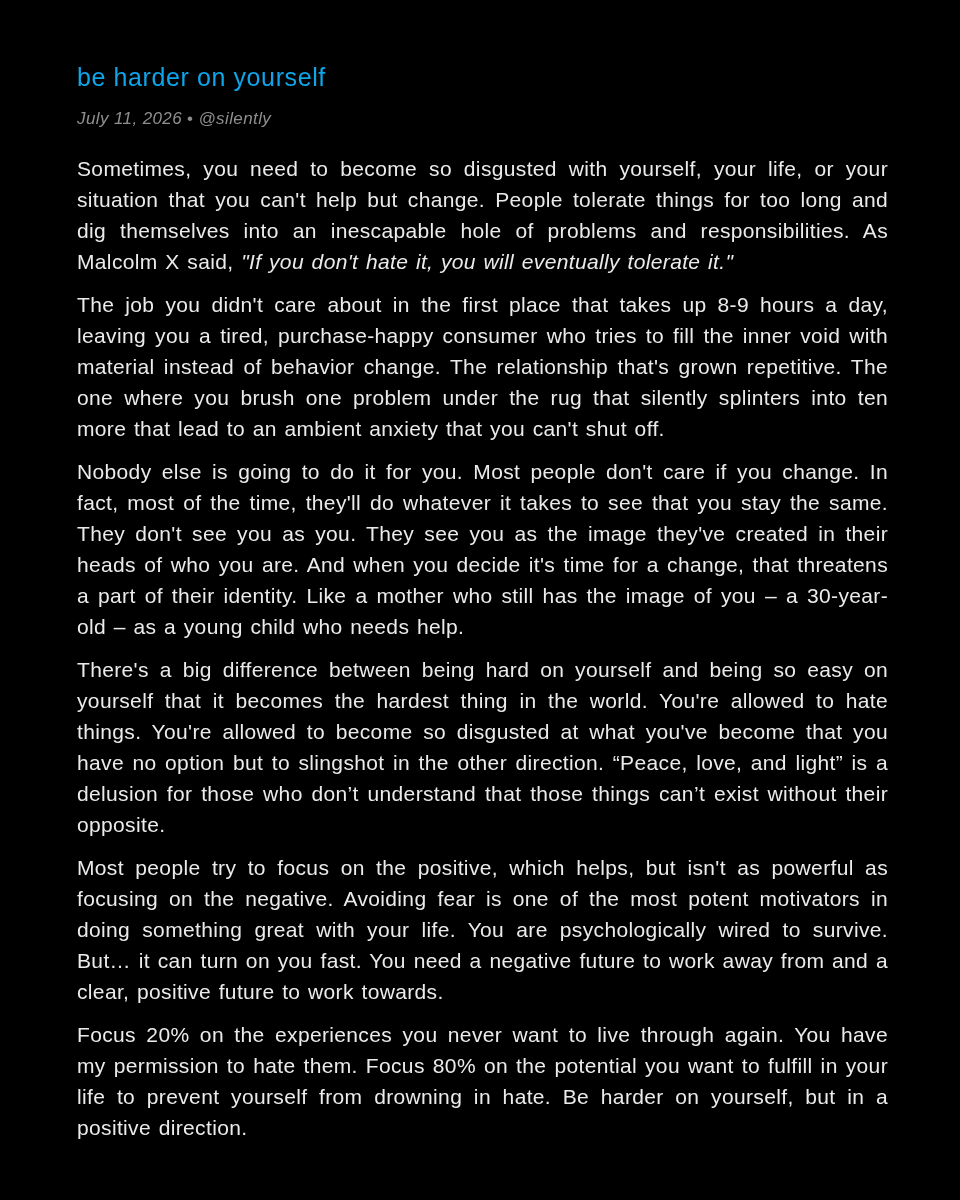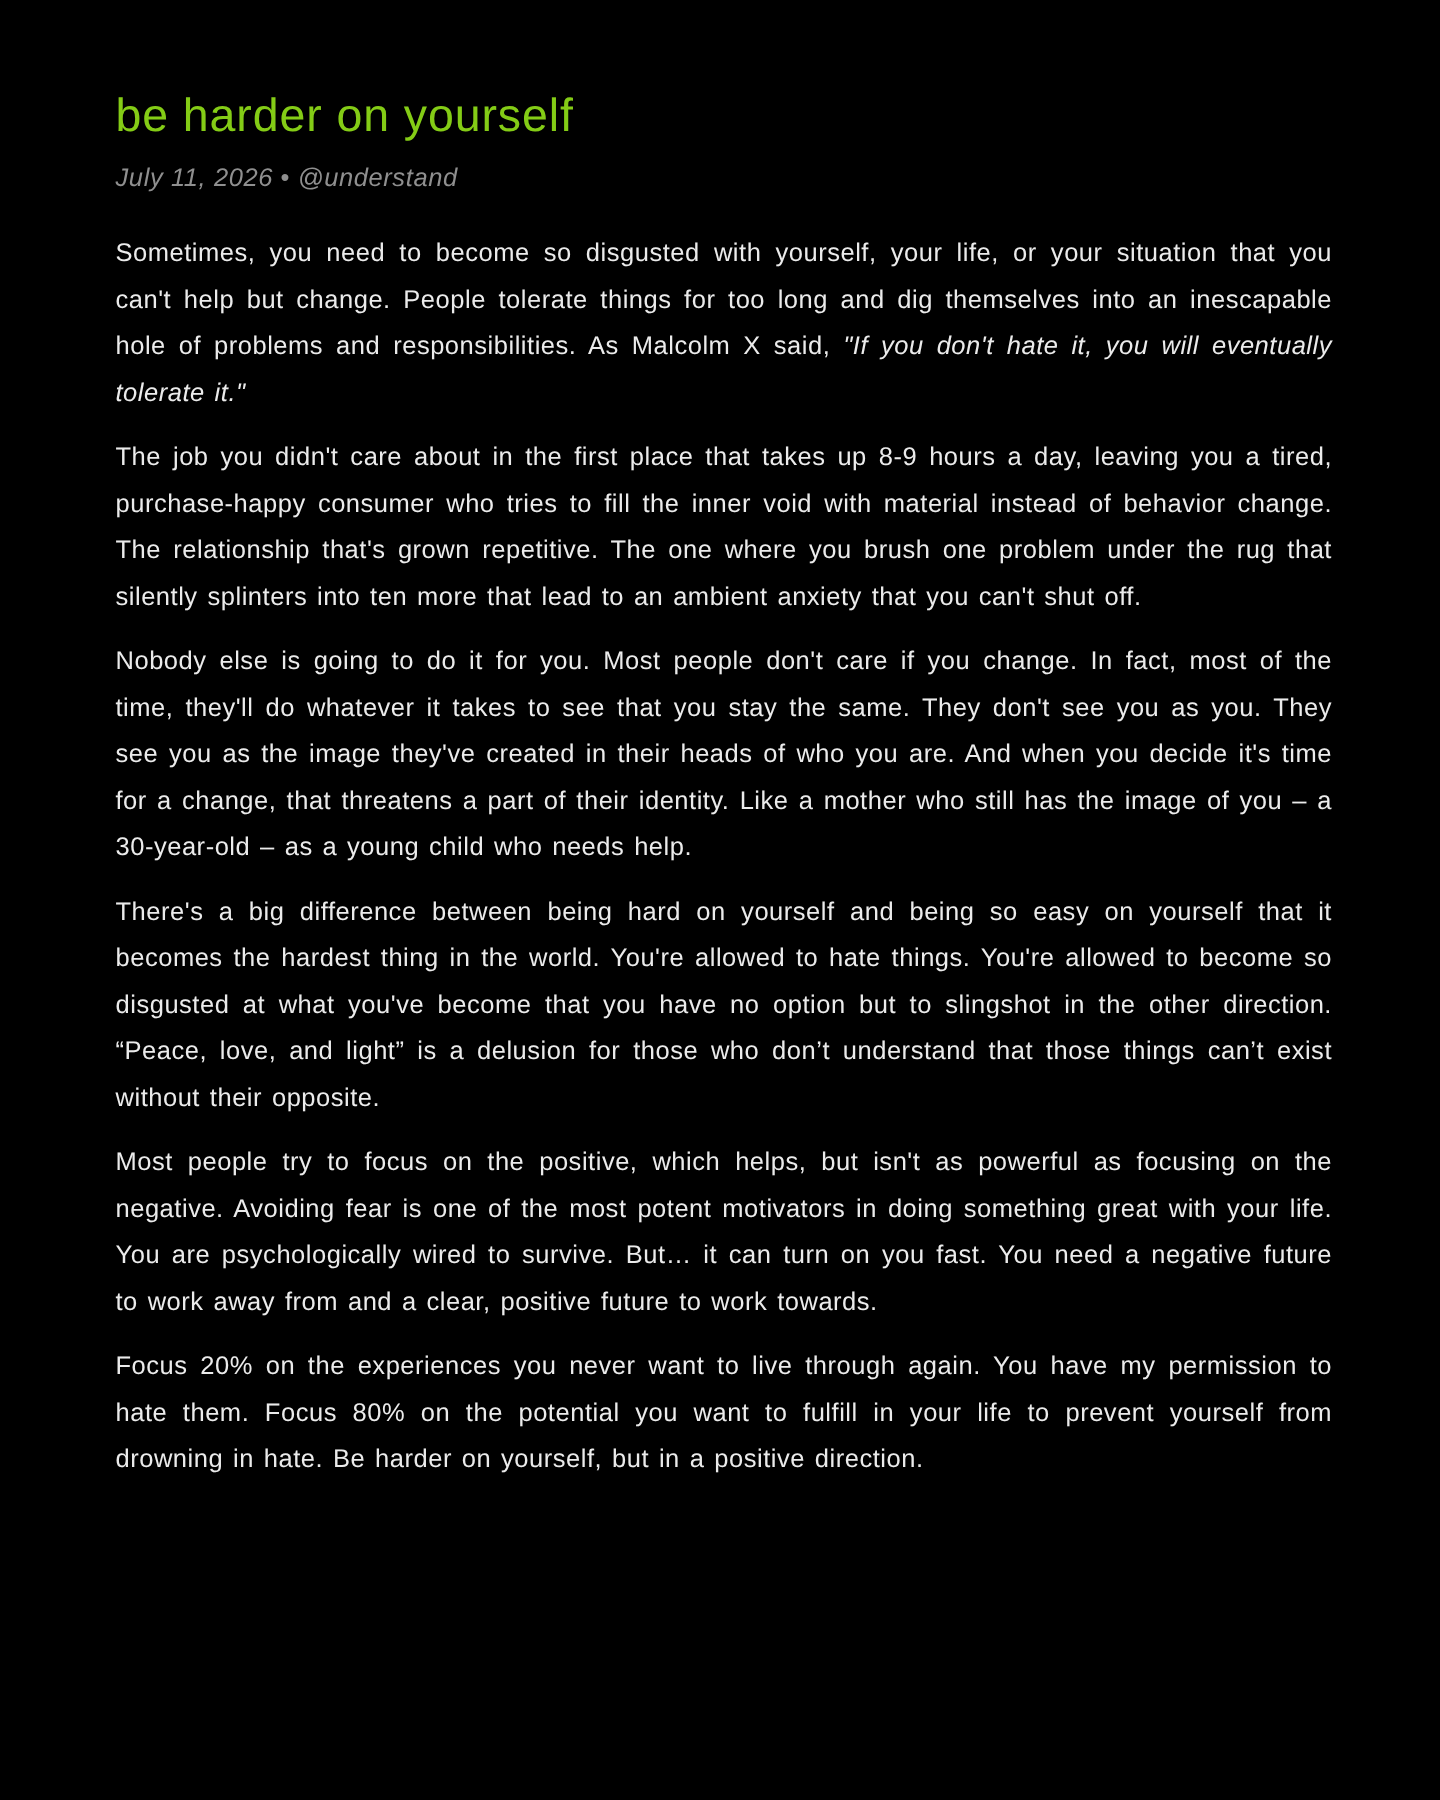--- a/index.html
+++ b/index.html
@@ -10,58 +10,58 @@
     font-family: "Liberation Sans", sans-serif;
     overflow: hidden;
   }
   .page {
     width: 960px;
     height: 1200px;
     background: #000000;
     padding: 58px 72px 0 77px;
   }
   .title {
-    color: #84cc16;
-    font-size: 31px;
+    color: #0ea5e9;
+    font-size: 25px;
     font-weight: 400;
     letter-spacing: 0.6px;
     line-height: 38px;
   }
   .byline {
     margin-top: 13px;
     color: #8f8f8f;
     font-size: 17px;
     font-style: italic;
     letter-spacing: 0.4px;
     line-height: 20px;
   }
   .byline .sep { margin: 0 5px; font-style: normal; }
   .article {
     margin-top: 24px;
   }
   .article p {
     color: #ebebeb;
-    font-size: 17px;
+    font-size: 21px;
     line-height: 31px;
     letter-spacing: 0.35px;
     word-spacing: 1.5px;
     text-align: justify;
     margin-bottom: 12px;
   }
   .article p em { font-style: italic; }
 </style>
 </head>
 <body>
 
 <div class="page">
 
   <h1 class="title">be harder on yourself</h1>
 
   <div class="byline">
-    <span>July 11, 2026</span><span class="sep">•</span><span>@understand</span>
+    <span>July 11, 2026</span><span class="sep">•</span><span>@silently</span>
   </div>
 
   <div class="article">
 
     <p><span>Sometimes, you need to become so disgusted with yourself, your life, or your situation that you can't help but change. People tolerate things for too long and dig themselves into an inescapable hole of problems and responsibilities. As Malcolm X said, </span><em>"If you don't hate it, you will eventually tolerate it."</em></p>
 
     <p><span>The job you didn't care about in the first place that takes up 8-9 hours a day, leaving you a tired, purchase-happy consumer who tries to fill the inner void with material instead of behavior change. The relationship that's grown repetitive. The one where you brush one problem under the rug that silently splinters into ten more that lead to an ambient anxiety that you can't shut off.</span></p>
 
     <p><span>Nobody else is going to do it for you. Most people don't care if you change. In fact, most of the time, they'll do whatever it takes to see that you stay the same. They don't see you as you. They see you as the image they've created in their heads of who you are. And when you decide it's time for a change, that threatens a part of their identity. Like a mother who still has the image of you – a 30-year-old – as a young child who needs help.</span></p>
 

